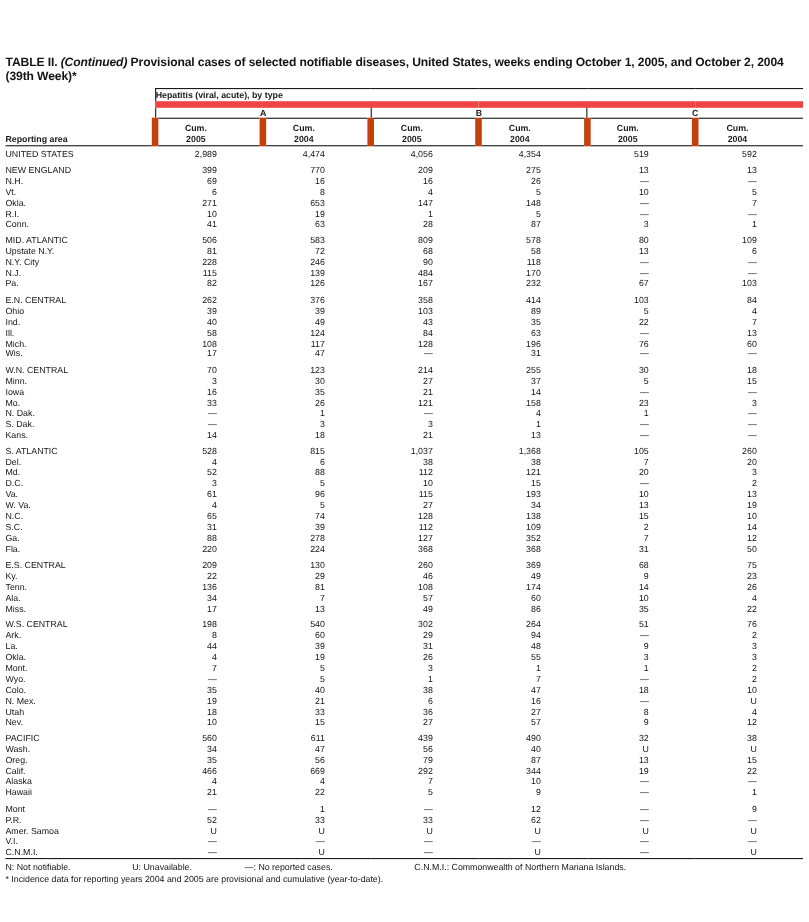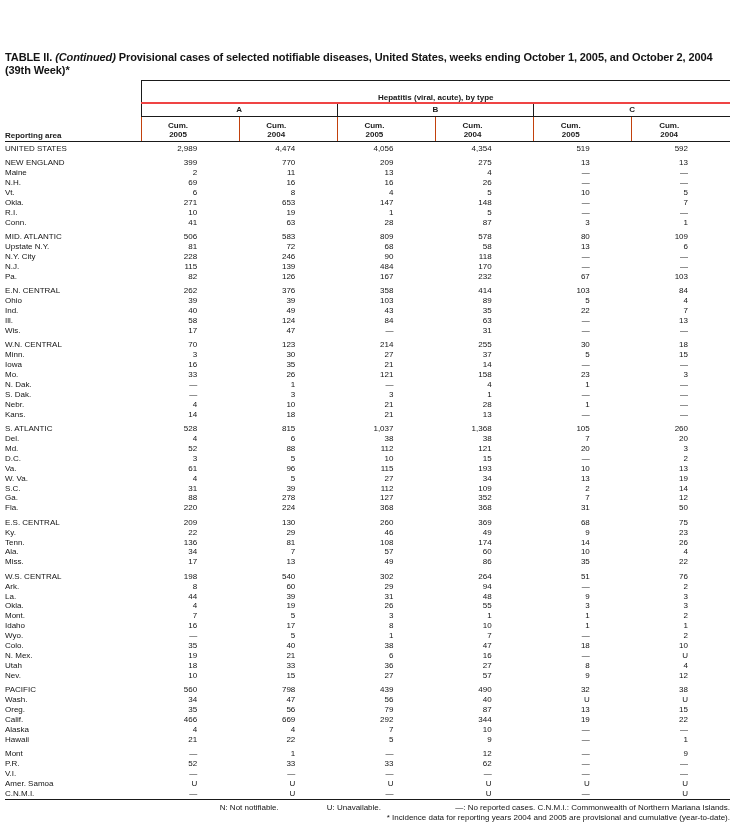--- a/index.html
+++ b/index.html
@@ -16,45 +16,45 @@
   .title .i { font-style:italic; }
 
   table { border-collapse:collapse; width:100%; table-layout:fixed; margin-top:4px;
           border-bottom:1.5px solid #1a1a1a; }
   col.c-area { width:136px; }
 
   thead td { font-size:8px; font-weight:bold; color:#1a1a1a; }
   td.blank { border:none; }
   td.sp {
     border-top:1.5px solid #1a1a1a;
-    border-bottom:2px solid #ef4444;
+    border-bottom:6px solid #ef4444;
     border-left:1px solid #1a1a1a;
-    text-align:center; height:14px; vertical-align:middle; padding-top:12px;
+    text-align:left; height:14px; vertical-align:middle; padding-top:1px;
   }
   td.grp {
     border-bottom:1px solid #1a1a1a;
     border-left:1px solid #1a1a1a;
     text-align:center; height:13px; vertical-align:middle;
   }
   td.cum {
-    border-left:1px solid #c2410c;
+    border-left:6px solid #c2410c;
     text-align:center; vertical-align:bottom;
     padding:3px 24px 1px 0; line-height:9.5px; height:25px;
   }
   td.area-head { vertical-align:bottom; padding-bottom:1px; font-size:8px; }
   tr.hrow-last td { border-bottom:1.5px solid #1a1a1a; }
 
   tbody td { font-size:8px; line-height:9.9px; height:9.9px; white-space:nowrap;
              vertical-align:bottom; overflow:hidden; }
   tbody td.area { text-align:left; }
   tbody td.num { text-align:right; padding-right:42px; }
   tbody tr.section-start td { padding-top:4.5px; height:14.4px; }
   tbody tr:first-child td { padding-top:2.5px; height:12.4px; }
 
-  .footnotes { font-size:8px; line-height:10.5px; padding-top:3px; color:#141414;text-align:right; }
+  .footnotes { font-size:8px; line-height:10.5px; padding-top:3px; color:#141414; }
   .fn-seg { display:inline-block; vertical-align:top; }
   .fn-seg.w1 { width:113px; }
   .fn-seg.w2 { width:100px; }
   .fn-seg.w3 { width:152px; }
 </style>
 </head>
 <body>
 
 <div class="page">
 
@@ -122,29 +122,20 @@
         <tr class="section-start">
           <td class="area">NEW ENGLAND</td>
           <td class="num">399</td>
           <td class="num">770</td>
           <td class="num">209</td>
           <td class="num">275</td>
           <td class="num">13</td>
           <td class="num">13</td>
         </tr>
         <tr>
-          <td class="area">Maine</td>
-          <td class="num">2</td>
-          <td class="num">11</td>
-          <td class="num">13</td>
-          <td class="num">4</td>
-          <td class="num">—</td>
-          <td class="num">—</td>
-        </tr>
-        <tr>
           <td class="area">N.H.</td>
           <td class="num">69</td>
           <td class="num">16</td>
           <td class="num">16</td>
           <td class="num">26</td>
           <td class="num">—</td>
           <td class="num">—</td>
         </tr>
         <tr>
           <td class="area">Vt.</td>
@@ -257,20 +248,29 @@
         <tr>
           <td class="area">Ill.</td>
           <td class="num">58</td>
           <td class="num">124</td>
           <td class="num">84</td>
           <td class="num">63</td>
           <td class="num">—</td>
           <td class="num">13</td>
         </tr>
         <tr>
+          <td class="area">Mich.</td>
+          <td class="num">108</td>
+          <td class="num">117</td>
+          <td class="num">128</td>
+          <td class="num">196</td>
+          <td class="num">76</td>
+          <td class="num">60</td>
+        </tr>
+        <tr>
           <td class="area">Wis.</td>
           <td class="num">17</td>
           <td class="num">47</td>
           <td class="num">—</td>
           <td class="num">31</td>
           <td class="num">—</td>
           <td class="num">—</td>
         </tr>
         <tr class="section-start">
           <td class="area">W.N. CENTRAL</td>
@@ -320,29 +320,20 @@
         <tr>
           <td class="area">S. Dak.</td>
           <td class="num">—</td>
           <td class="num">3</td>
           <td class="num">3</td>
           <td class="num">1</td>
           <td class="num">—</td>
           <td class="num">—</td>
         </tr>
         <tr>
-          <td class="area">Nebr.</td>
-          <td class="num">4</td>
-          <td class="num">10</td>
-          <td class="num">21</td>
-          <td class="num">28</td>
-          <td class="num">1</td>
-          <td class="num">—</td>
-        </tr>
-        <tr>
           <td class="area">Kans.</td>
           <td class="num">14</td>
           <td class="num">18</td>
           <td class="num">21</td>
           <td class="num">13</td>
           <td class="num">—</td>
           <td class="num">—</td>
         </tr>
         <tr class="section-start">
           <td class="area">S. ATLANTIC</td>
@@ -392,20 +383,29 @@
         <tr>
           <td class="area">W. Va.</td>
           <td class="num">4</td>
           <td class="num">5</td>
           <td class="num">27</td>
           <td class="num">34</td>
           <td class="num">13</td>
           <td class="num">19</td>
         </tr>
         <tr>
+          <td class="area">N.C.</td>
+          <td class="num">65</td>
+          <td class="num">74</td>
+          <td class="num">128</td>
+          <td class="num">138</td>
+          <td class="num">15</td>
+          <td class="num">10</td>
+        </tr>
+        <tr>
           <td class="area">S.C.</td>
           <td class="num">31</td>
           <td class="num">39</td>
           <td class="num">112</td>
           <td class="num">109</td>
           <td class="num">2</td>
           <td class="num">14</td>
         </tr>
         <tr>
           <td class="area">Ga.</td>
@@ -509,29 +509,20 @@
         <tr>
           <td class="area">Mont.</td>
           <td class="num">7</td>
           <td class="num">5</td>
           <td class="num">3</td>
           <td class="num">1</td>
           <td class="num">1</td>
           <td class="num">2</td>
         </tr>
         <tr>
-          <td class="area">Idaho</td>
-          <td class="num">16</td>
-          <td class="num">17</td>
-          <td class="num">8</td>
-          <td class="num">10</td>
-          <td class="num">1</td>
-          <td class="num">1</td>
-        </tr>
-        <tr>
           <td class="area">Wyo.</td>
           <td class="num">—</td>
           <td class="num">5</td>
           <td class="num">1</td>
           <td class="num">7</td>
           <td class="num">—</td>
           <td class="num">2</td>
         </tr>
         <tr>
           <td class="area">Colo.</td>
@@ -565,21 +556,21 @@
           <td class="num">10</td>
           <td class="num">15</td>
           <td class="num">27</td>
           <td class="num">57</td>
           <td class="num">9</td>
           <td class="num">12</td>
         </tr>
         <tr class="section-start">
           <td class="area">PACIFIC</td>
           <td class="num">560</td>
-          <td class="num">798</td>
+          <td class="num">611</td>
           <td class="num">439</td>
           <td class="num">490</td>
           <td class="num">32</td>
           <td class="num">38</td>
         </tr>
         <tr>
           <td class="area">Wash.</td>
           <td class="num">34</td>
           <td class="num">47</td>
           <td class="num">56</td>
@@ -635,36 +626,36 @@
         <tr>
           <td class="area">P.R.</td>
           <td class="num">52</td>
           <td class="num">33</td>
           <td class="num">33</td>
           <td class="num">62</td>
           <td class="num">—</td>
           <td class="num">—</td>
         </tr>
         <tr>
+          <td class="area">Amer. Samoa</td>
+          <td class="num">U</td>
+          <td class="num">U</td>
+          <td class="num">U</td>
+          <td class="num">U</td>
+          <td class="num">U</td>
+          <td class="num">U</td>
+        </tr>
+        <tr>
           <td class="area">V.I.</td>
           <td class="num">—</td>
           <td class="num">—</td>
           <td class="num">—</td>
           <td class="num">—</td>
           <td class="num">—</td>
           <td class="num">—</td>
-        </tr>
-        <tr>
-          <td class="area">Amer. Samoa</td>
-          <td class="num">U</td>
-          <td class="num">U</td>
-          <td class="num">U</td>
-          <td class="num">U</td>
-          <td class="num">U</td>
-          <td class="num">U</td>
         </tr>
         <tr>
           <td class="area">C.N.M.I.</td>
           <td class="num">—</td>
           <td class="num">U</td>
           <td class="num">—</td>
           <td class="num">U</td>
           <td class="num">—</td>
           <td class="num">U</td>
         </tr>

